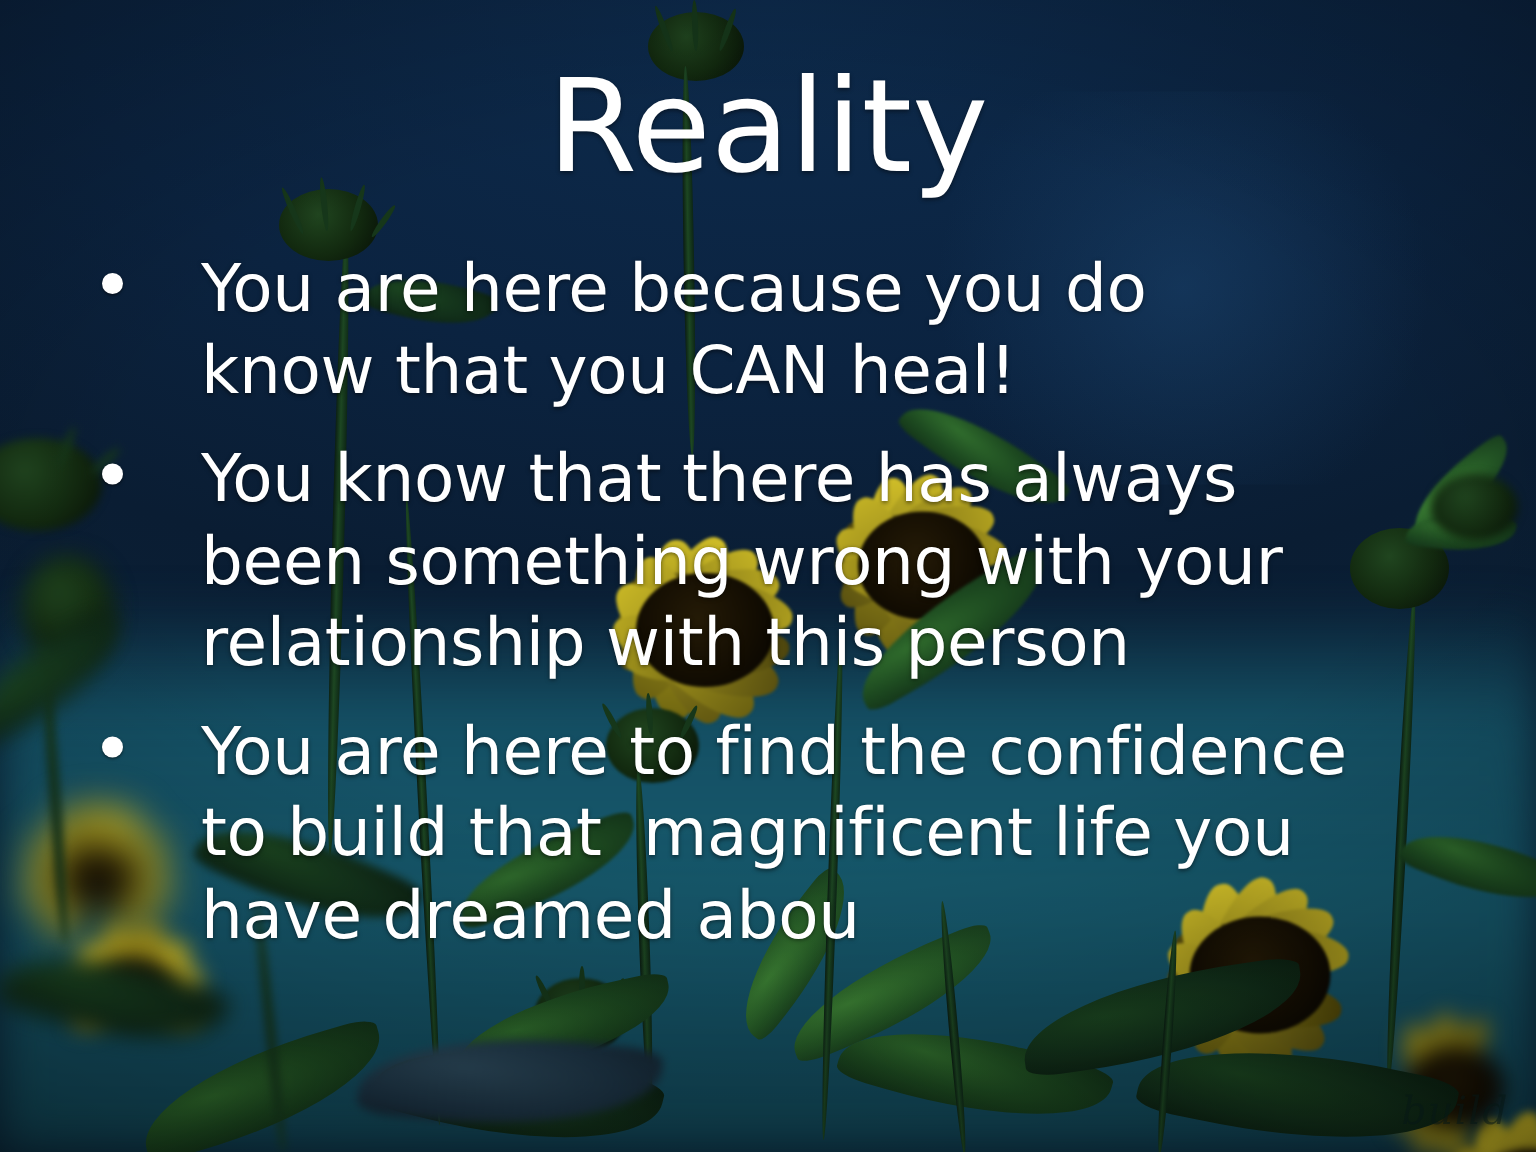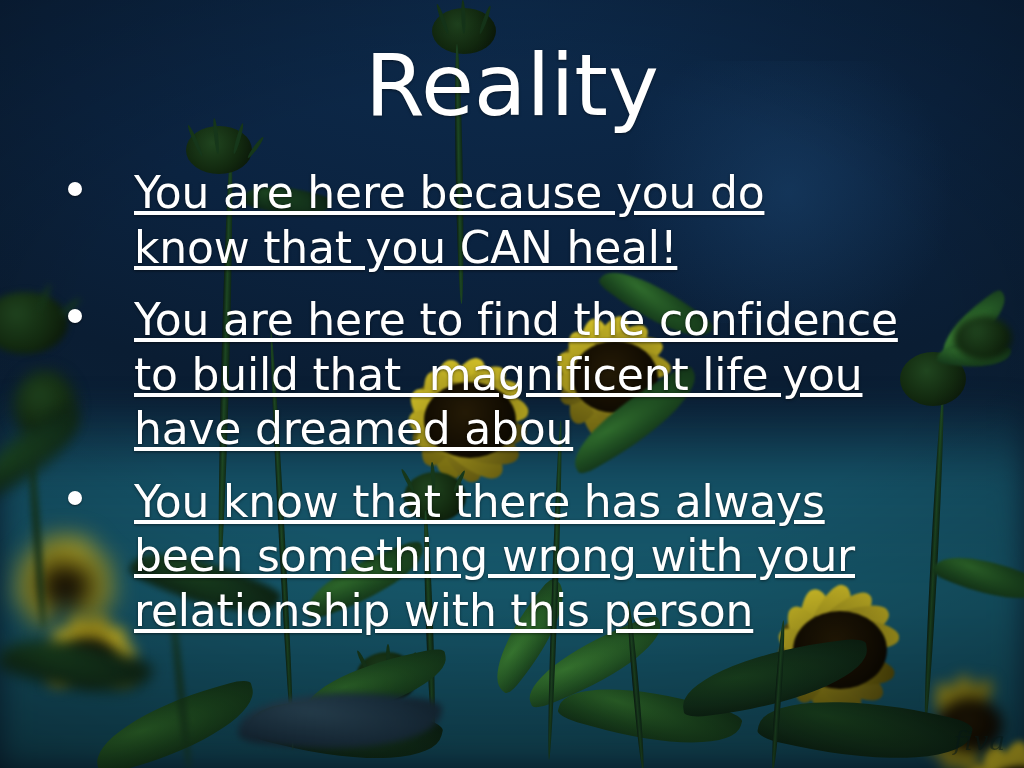--- a/index.html
+++ b/index.html
@@ -85,21 +85,20 @@
     box-shadow:0 1px 2px rgba(0,0,0,.5);
   }
   .btext{
     color:#ffffff;
     font-size:44px;
     line-height:1.24;
     font-weight:400;
     letter-spacing:-0.2px;
     white-space:pre-wrap;
     text-shadow:0 1px 3px rgba(0,0,0,.5);
-    text-decoration:underline;
   }
   .watermark{
     position:absolute;right:18px;bottom:12px;
     color:rgba(8,24,22,.55);
     font-family:"DejaVu Serif","Liberation Serif",serif;
     font-style:italic;
     font-size:26px;
     letter-spacing:1px;
     user-select:none;
   }
@@ -255,29 +254,29 @@
     <div class="bullets">
 
       <div class="bullet">
         <span class="dot"></span>
         <span class="btext">You are here because you do
 know that you CAN heal!</span>
       </div>
 
       <div class="bullet">
         <span class="dot"></span>
+        <span class="btext">You know that there has always
+been something wrong with your
+relationship with this person</span>
+      </div>
+
+      <div class="bullet">
+        <span class="dot"></span>
         <span class="btext">You are here to find the confidence
 to build that  magnificent life you
 have dreamed abou</span>
       </div>
 
-      <div class="bullet">
-        <span class="dot"></span>
-        <span class="btext">You know that there has always
-been something wrong with your
-relationship with this person</span>
-      </div>
-
     </div>
 
-    <div class="watermark">fiva</div>
+    <div class="watermark">build</div>
   </div>
 </div>
 
 </body></html>

